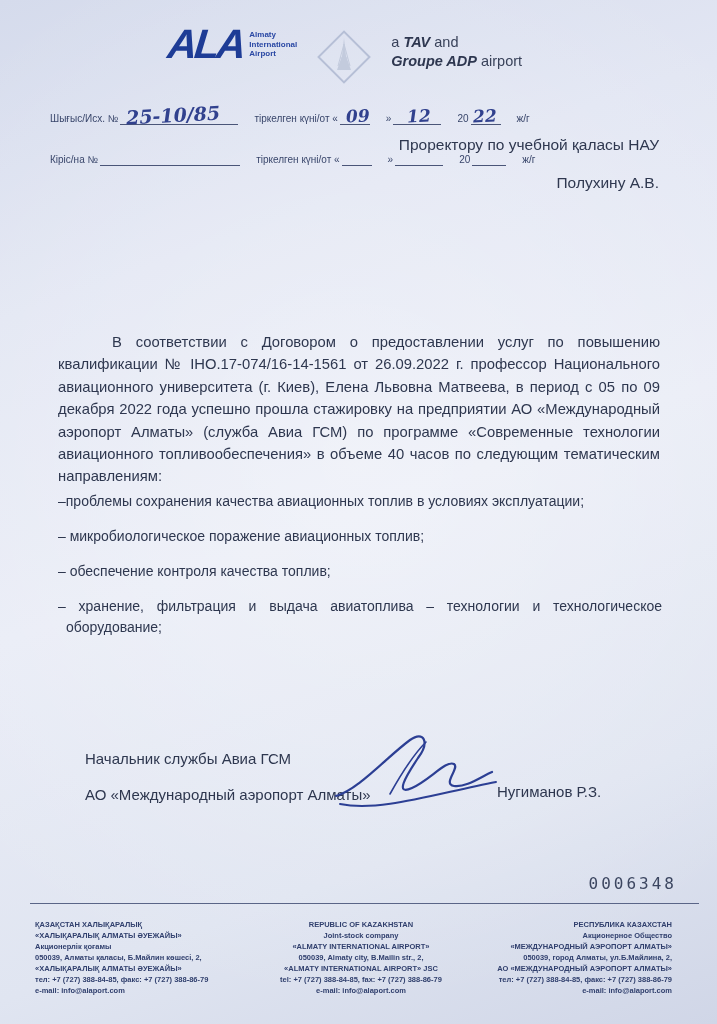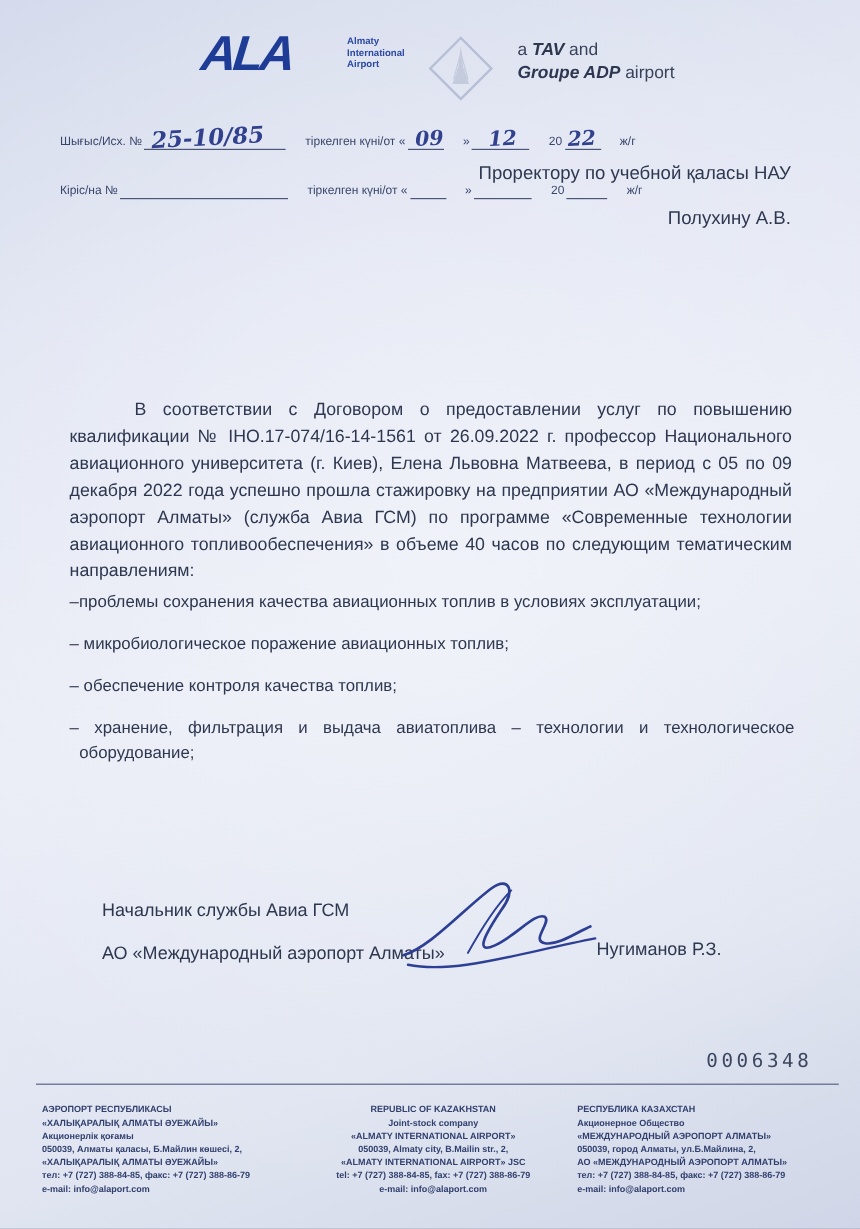--- a/index.html
+++ b/index.html
@@ -14,21 +14,21 @@
       linear-gradient(160deg,#d5dbec 0%,#e2e6f3 25%,#e9ecf6 50%,#e0e5f1 78%,#d0d6e7 100%);
     color:#2f3850;
   }
   
   .header{position:absolute;left:168px;top:24px;display:flex;align-items:flex-start;gap:16px;}
   .logo-cluster{display:flex;align-items:flex-start;gap:6px;}
   .logo-acronym{
     font-size:41px;font-weight:900;font-style:italic;color:#1e3c96;
     letter-spacing:-3px;line-height:40px;transform:skewX(-6deg);
   }
-  .logo-caption{margin-top:6px;font-size:8px;line-height:9.5px;font-weight:700;color:#2a48a4;margin-left:40px;}
+  .logo-caption{margin-top:6px;font-size:8px;line-height:9.5px;font-weight:700;color:#2a48a4;}
   .diamond-wrap{margin-top:2px;}
   .partner{margin-top:9px;font-size:14.5px;line-height:19px;color:#39425a;}
   .partner b{font-weight:700;color:#2e3750;font-style:italic;}
   
   .reg{position:absolute;left:34px;font-size:10px;color:#39466b;white-space:nowrap;}
   .reg-row{display:flex;align-items:flex-end;height:18px;}
   .reg-row .lbl{padding:0 2px 1px 16px;}
   .cell{display:inline-block;border-bottom:1px solid #4a5578;height:15px;position:relative;}
   .hand{
     position:absolute;bottom:-2px;left:6px;
@@ -54,21 +54,21 @@
   
   .stamp{
     position:absolute;right:40px;top:874px;
     font-family:"DejaVu Sans Mono",monospace;font-size:16px;letter-spacing:3px;color:#3c4660;
   }
   .rule{position:absolute;left:30px;right:18px;top:903px;border-top:1.2px solid #5a6587;}
   
   .footer-col{position:absolute;top:919px;font-size:7.5px;line-height:11px;font-weight:700;color:#31406e;}
   .footer-left{left:35px;width:210px;text-align:left;}
   .footer-center{left:262px;width:198px;text-align:center;}
-  .footer-right{right:26px;width:210px;text-align:left;}
+  .footer-right{right:45px;width:210px;text-align:right;}
 </style>
 </head>
 <body>
 
 <div class="paper">
 
   <div class="header">
     <div class="logo-cluster">
       <div class="logo-acronym">ALA</div>
       <div class="logo-caption">
@@ -149,21 +149,21 @@
       <path d="M60,64 C70,46 84,24 96,12" fill="none" stroke="#2c3f94" stroke-width="1.6" stroke-linecap="round"></path>
     </svg>
   </div>
   <div class="sig-name">Нугиманов Р.З.</div>
 
   <div class="stamp">0006348</div>
 
   <div class="rule"></div>
 
   <div class="footer-col footer-left">
-    <div>АЭРОПОРТ  РЕСПУБЛИКАСЫ</div>
+    <div>ҚАЗАҚСТАН  ХАЛЫҚАРАЛЫҚ</div>
     <div>«ХАЛЫҚАРАЛЫҚ  АЛМАТЫ  ӘУЕЖАЙЫ»</div>
     <div>Акционерлік  қоғамы</div>
     <div>050039, Алматы қаласы, Б.Майлин көшесі, 2,</div>
     <div>«ХАЛЫҚАРАЛЫҚ  АЛМАТЫ  ӘУЕЖАЙЫ»</div>
     <div>тел: +7 (727) 388-84-85,  факс: +7 (727) 388-86-79</div>
     <div>e-mail:  info@alaport.com</div>
   </div>
   <div class="footer-col footer-center">
     <div>REPUBLIC OF KAZAKHSTAN</div>
     <div>Joint-stock company</div>

